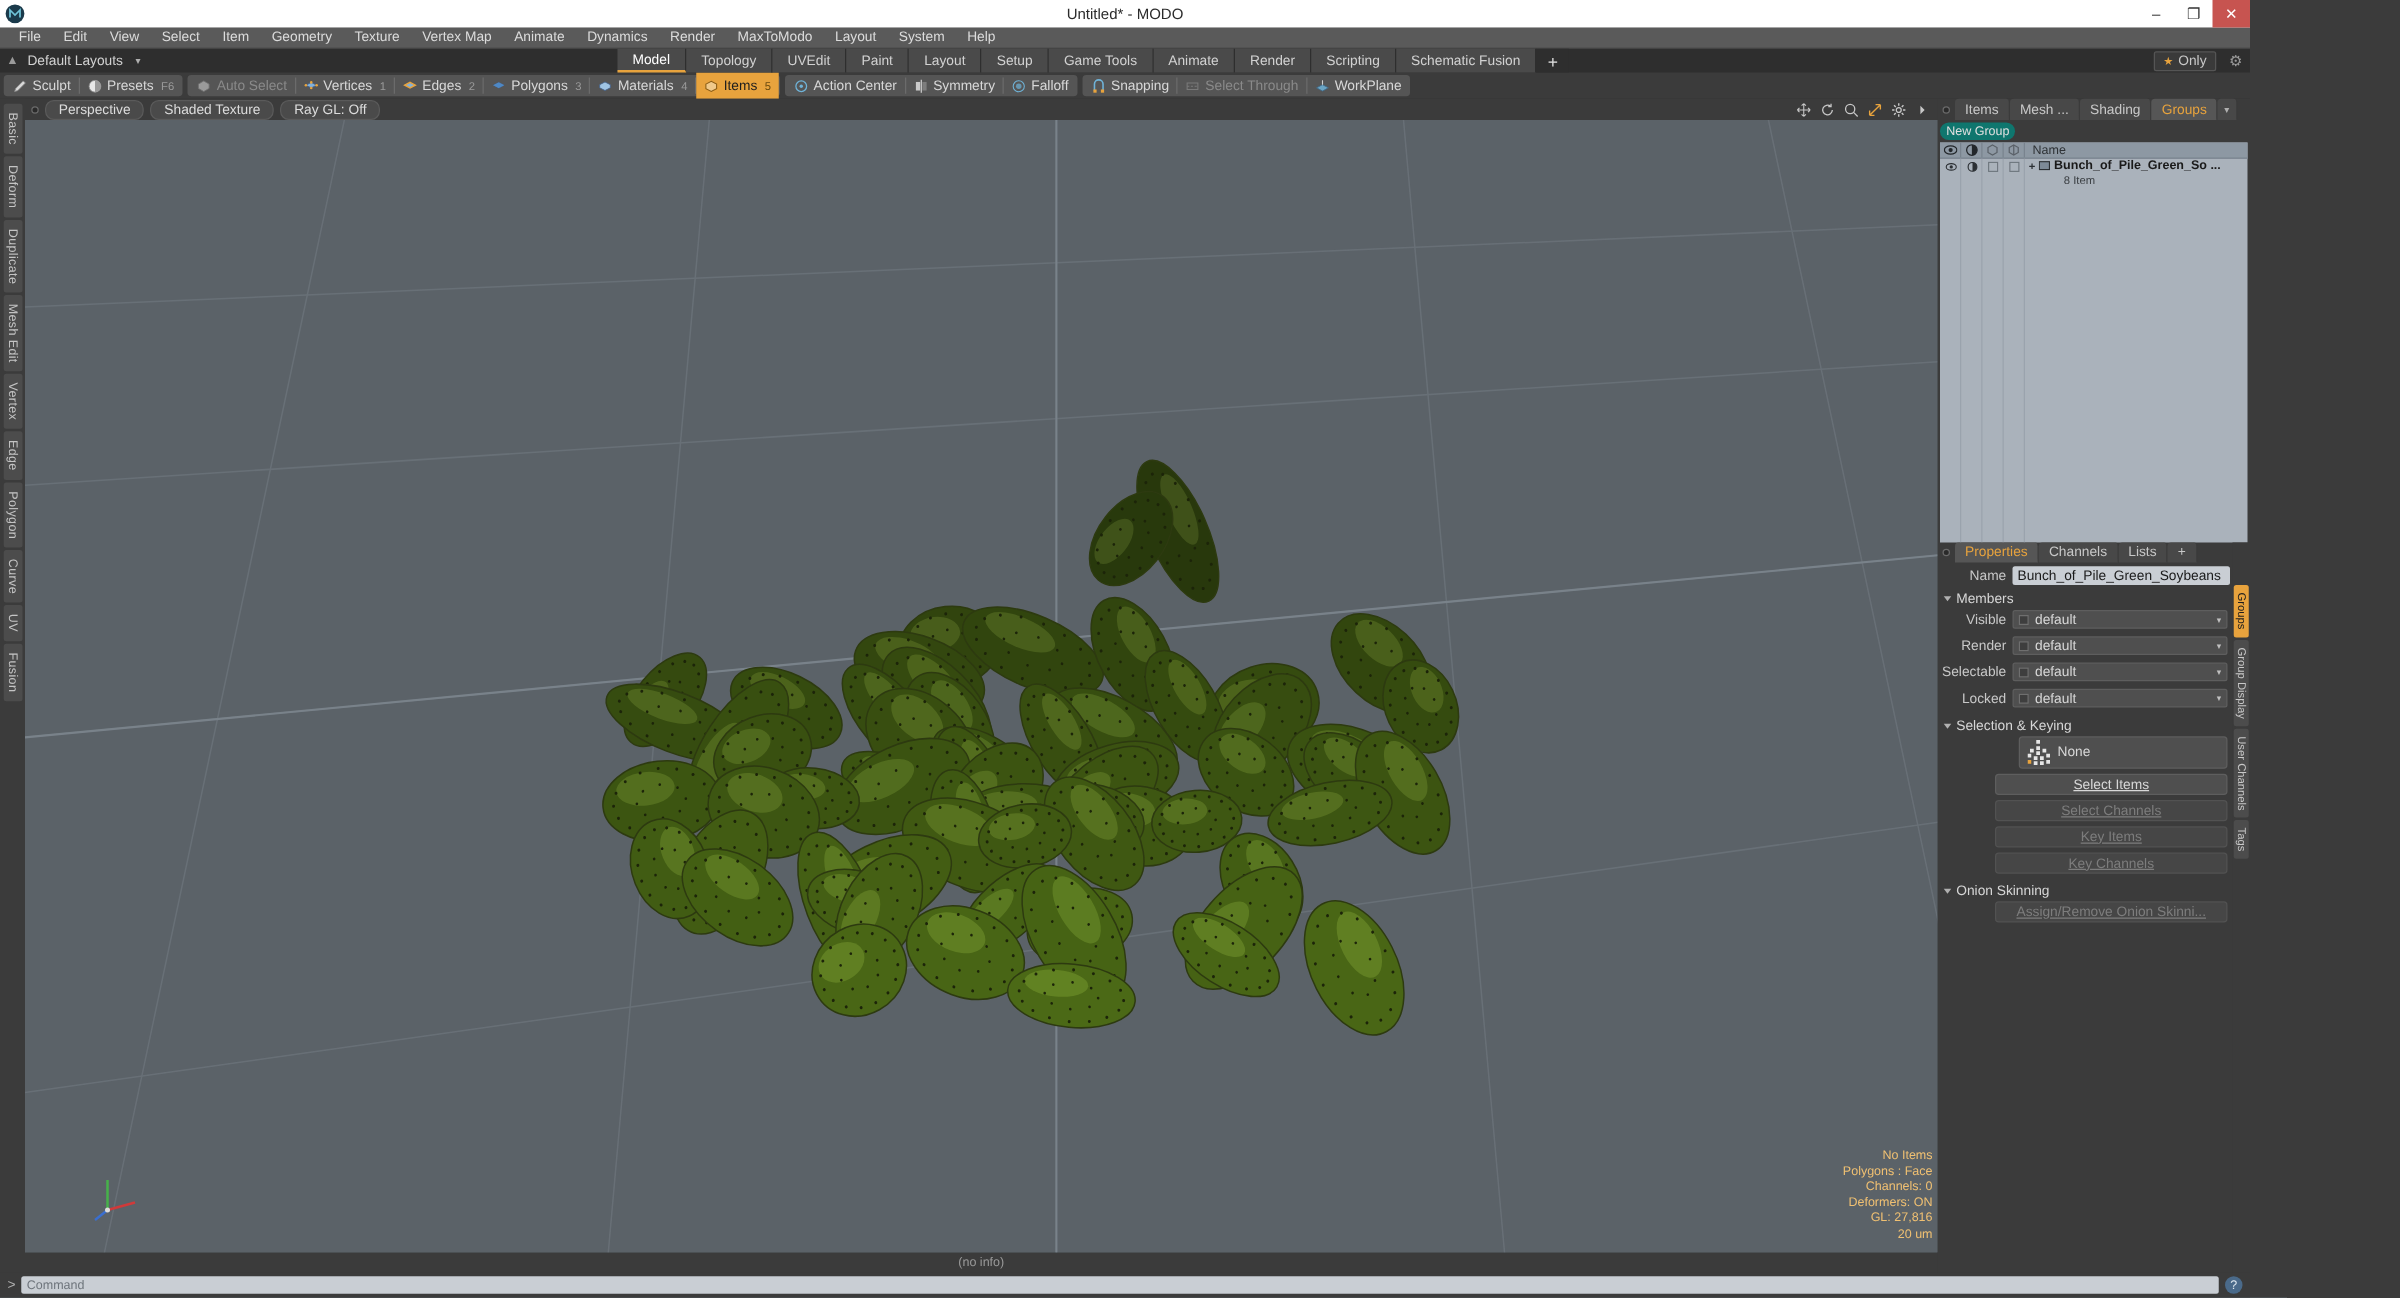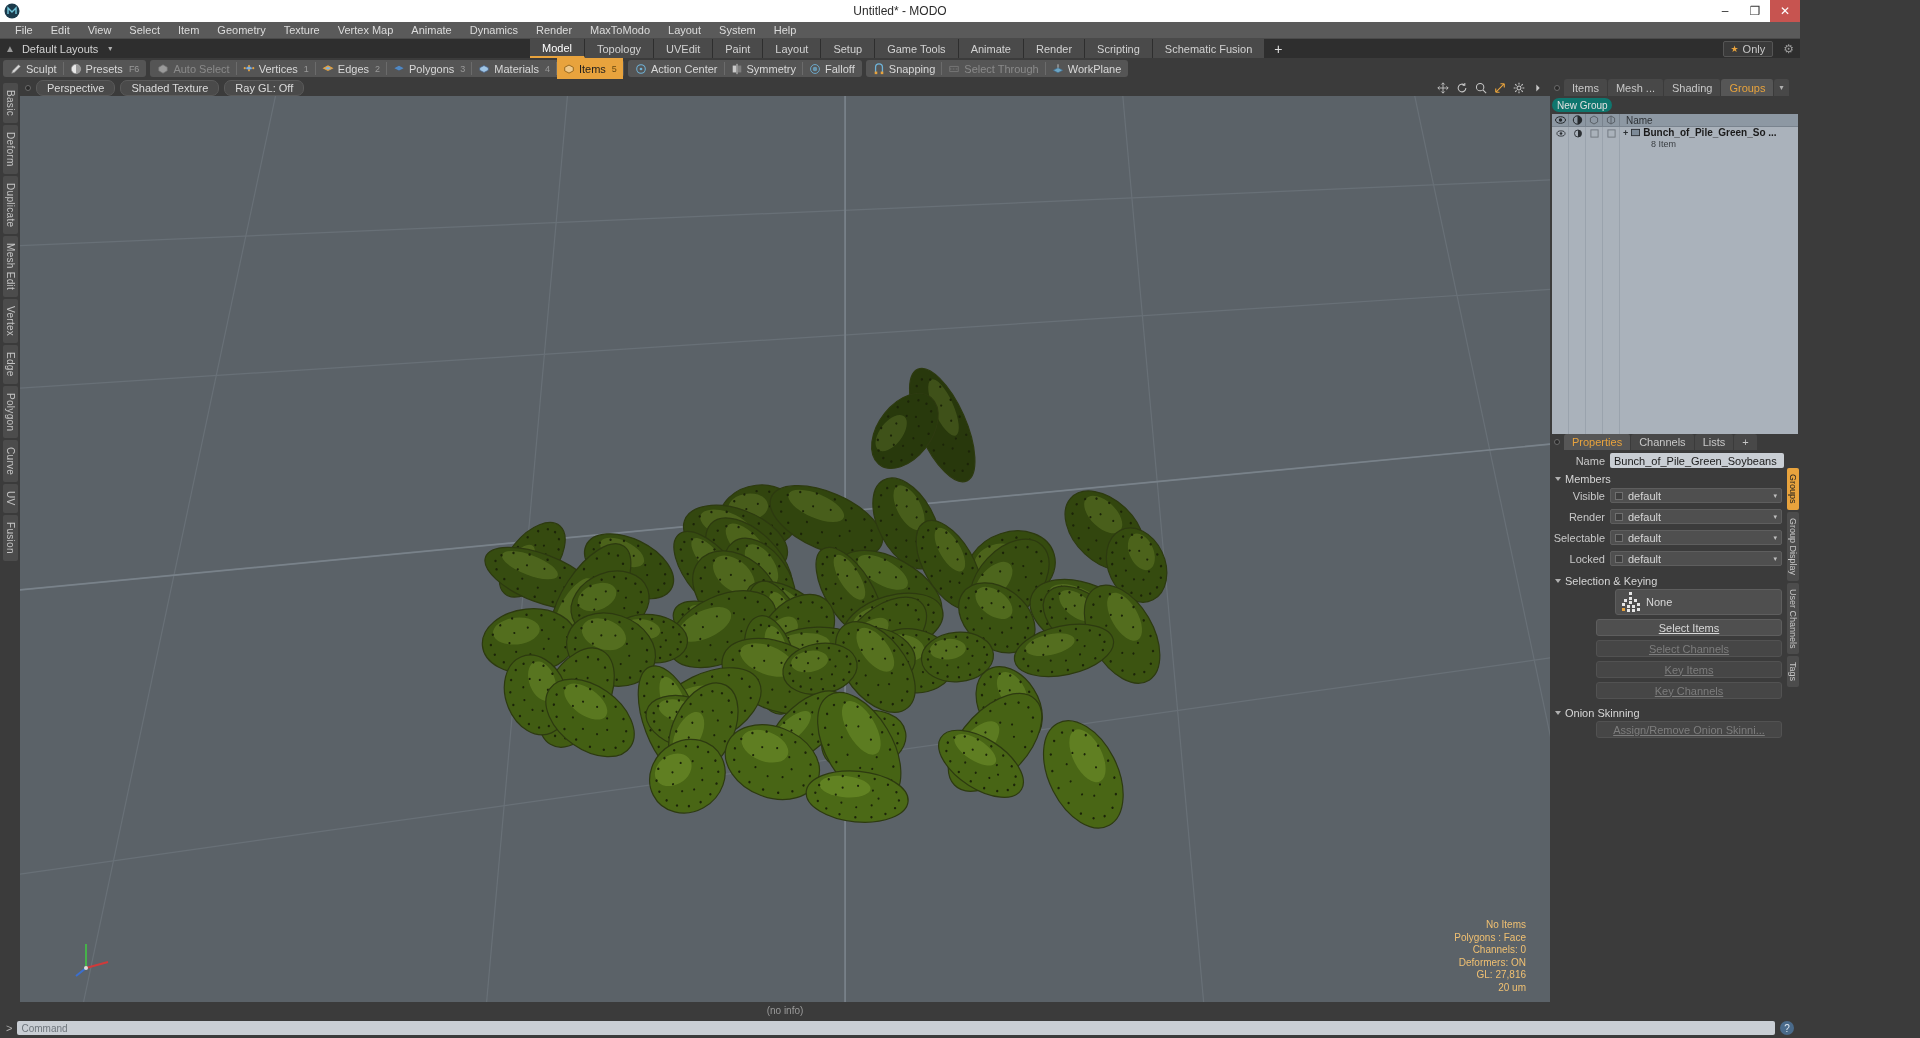--- a/index.html
+++ b/index.html
@@ -42,21 +42,21 @@
   }
   .lb-left { display:flex; align-items:center; padding-left:5px; gap:7px; }
   .lb-arrow { color:#9a9a9a; font-size:10px; }
   .lb-layouts { font-size:11px; color:#d2d2d2; }
   .lb-caret { font-size:8px; color:#b0b0b0; margin-left:3px; }
   .lb-tabs { position:absolute; left:494px; display:flex; height:19px; align-items:stretch; }
   .lb-tab {
     padding:0 12px; display:flex; align-items:center; font-size:11px;
     color:#d2d2d2; background:#4a4a4a; border-right:1px solid #2e2e2e;
   }
-  .lb-tab.active { background:#4a4a4a; color:#ffffff; border-bottom:2px solid #e8a33d;margin-left:36px; }
+  .lb-tab.active { background:#4a4a4a; color:#ffffff; border-bottom:2px solid #e8a33d; }
   .lb-plus { padding:0 9px; display:flex; align-items:center; color:#e0e0e0; font-size:14px; background:#2e2e2e; }
   .lb-right { position:absolute; right:6px; display:flex; align-items:center; gap:10px; }
   .lb-only { display:flex; align-items:center; gap:4px; background:#3a3a3a; border:1px solid #555; border-radius:2px; padding:1px 7px; }
   .star { color:#e8a33d; font-size:9px; }
   .lb-gear { color:#9a9a9a; font-size:12px; }
 
   
   .toolbar {
     height:21px; background:#3b3b3b; display:flex; align-items:center;
     flex:0 0 21px; padding:0 3px; gap:4px;
@@ -97,21 +97,21 @@
   .vp-chip {
     background:#4a4a4a; border-radius:7px; padding:1px 10px; font-size:11px; color:#dcdcdc;
     border:1px solid #5a5a5a;
   }
   .vp-icons { position:absolute; right:6px; display:flex; align-items:center; gap:7px; color:#c0c0c0; }
   .vp-icons .ic { width:12px; height:12px; display:block; }
 
   .viewport { flex:1 1 auto; position:relative; background:#5b6268; overflow:hidden; }
   .grid-svg { position:absolute; inset:0; width:100%; height:100%; }
   .vp-stats {
-    position:absolute; right:24px; bottom:8px; text-align:right;
+    position:absolute; right:4px; bottom:8px; text-align:right;
     font-size:10px; color:#f0c072; line-height:12.5px;
   }
   .vp-axis { position:absolute; left:52px; bottom:24px; width:44px; height:44px; }
   .vp-bottom {
     height:16px; background:#3b3b3b; display:flex; align-items:center;
     justify-content:center; font-size:10px; color:#9a9a9a; flex:0 0 16px;
   }
 
   
   .rpanel { width:250px; flex:0 0 250px; background:#3b3b3b; display:flex; flex-direction:column; }

